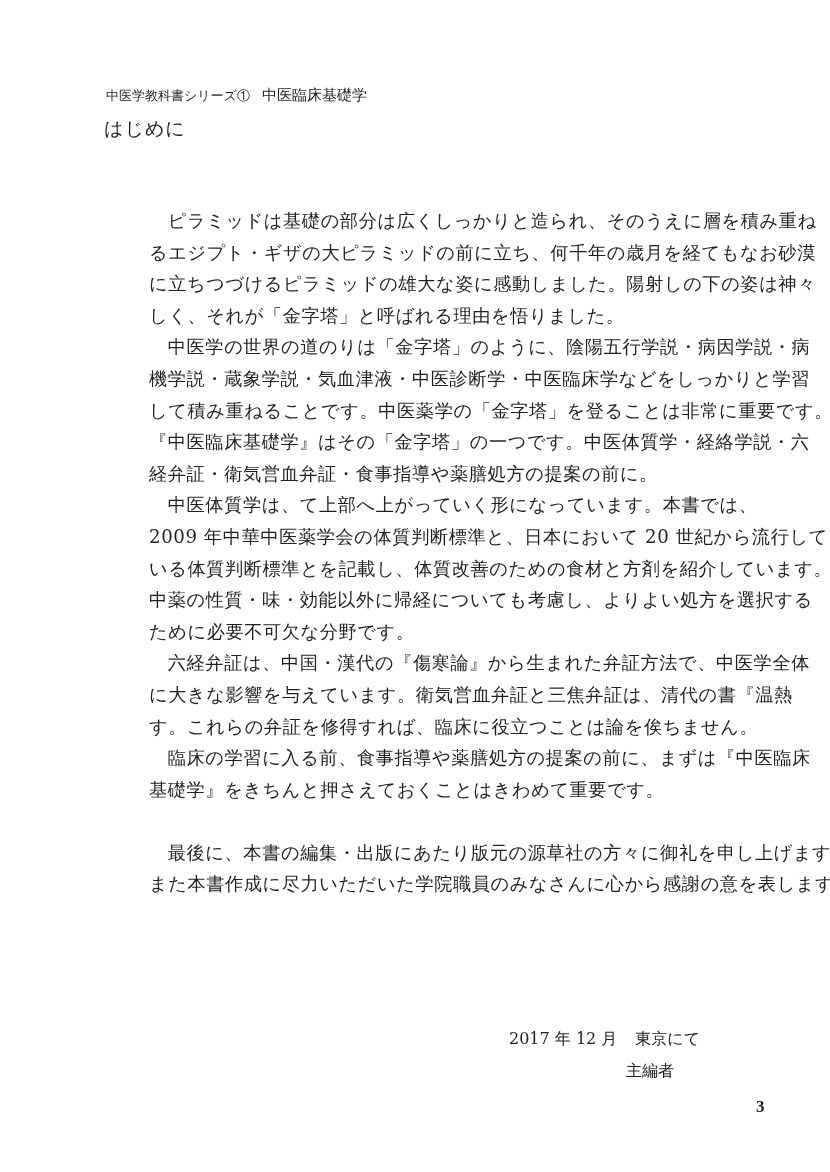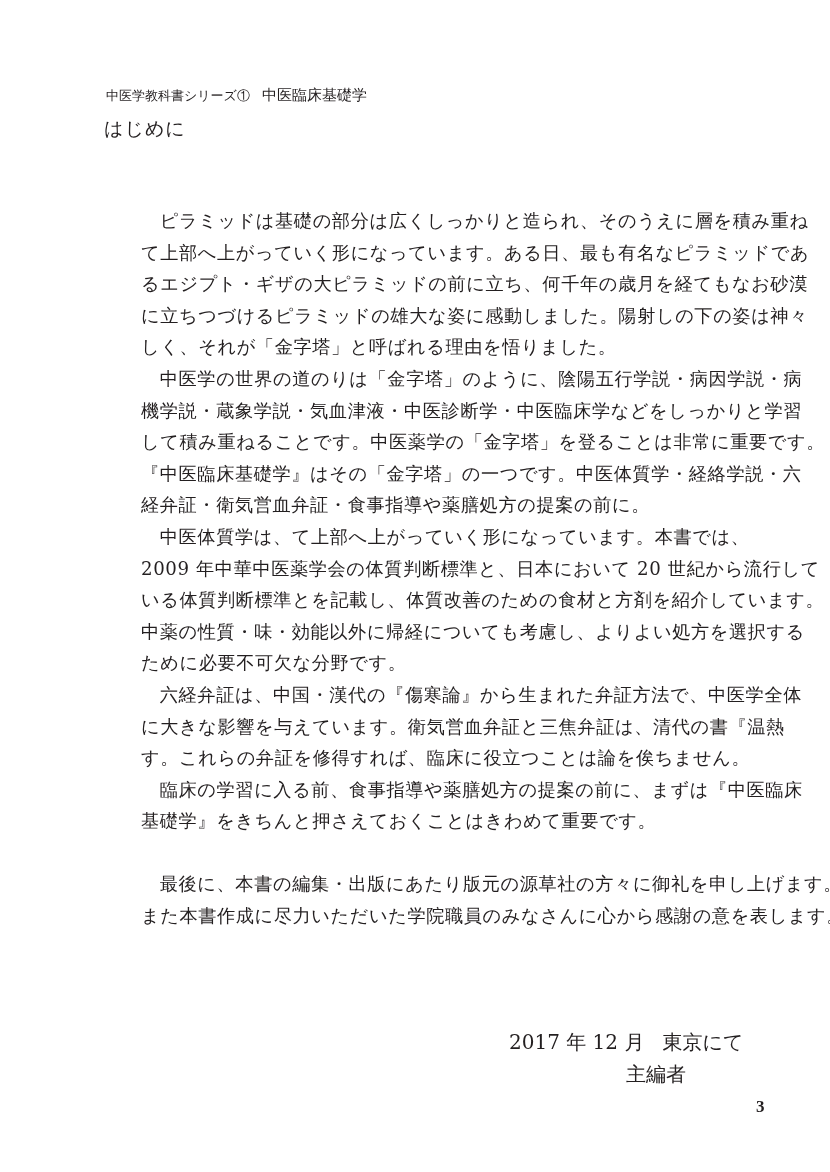--- a/index.html
+++ b/index.html
@@ -53,31 +53,32 @@
       letter-spacing: 0.6px;
       text-align: justify;
       text-align-last: left;
     }
     .body-text .line {
       display: block;
       white-space: nowrap;
       text-align-last: justify;
       text-align: justify;
       width: 566px;
+      margin-left: 8px;
     }
     .body-text .line.last {
       text-align-last: left;
     }
     .spacer {
       height: 31.6px;
     }
     .signoff {
       position: absolute;
       font-family: "DejaVu Serif", "Liberation Serif", serif;
-      font-size: 20px;
+      font-size: 16px;
       white-space: nowrap;
     }
     .date {
       left: 509px;
       top: 1029px;
     }
     .date .gap {
       display: inline-block;
       width: 18px;
     }
@@ -98,21 +99,20 @@
 <body>
 
 <div class="header">
   <span class="series">中医学教科書シリーズ①</span><span class="gap"></span><span class="book">中医臨床基礎学</span>
 </div>
 
 <div class="page-title">はじめに</div>
 
 <div class="body-text">
   <span class="line">　ピラミッドは基礎の部分は広くしっかりと造られ、そのうえに層を積み重ね</span>
-  <span class="line">て上部へ上がっていく形になっています。ある日、最も有名なピラミッドであ</span>
   <span class="line">るエジプト・ギザの大ピラミッドの前に立ち、何千年の歳月を経てもなお砂漠</span>
   <span class="line">に立ちつづけるピラミッドの雄大な姿に感動しました。陽射しの下の姿は神々</span>
   <span class="line last">しく、それが「金字塔」と呼ばれる理由を悟りました。</span>
   <span class="line">　中医学の世界の道のりは「金字塔」のように、陰陽五行学説・病因学説・病</span>
   <span class="line">機学説・蔵象学説・気血津液・中医診断学・中医臨床学などをしっかりと学習</span>
   <span class="line">して積み重ねることです。中医薬学の「金字塔」を登ることは非常に重要です。</span>
   <span class="line">『中医臨床基礎学』はその「金字塔」の一つです。中医体質学・経絡学説・六</span>
   <span class="line last">経弁証・衛気営血弁証・食事指導や薬膳処方の提案の前に。</span>
   <span class="line">　中医体質学は、て上部へ上がっていく形になっています。本書では、</span>
   <span class="line">2009 年中華中医薬学会の体質判断標準と、日本において 20 世紀から流行して</span>

